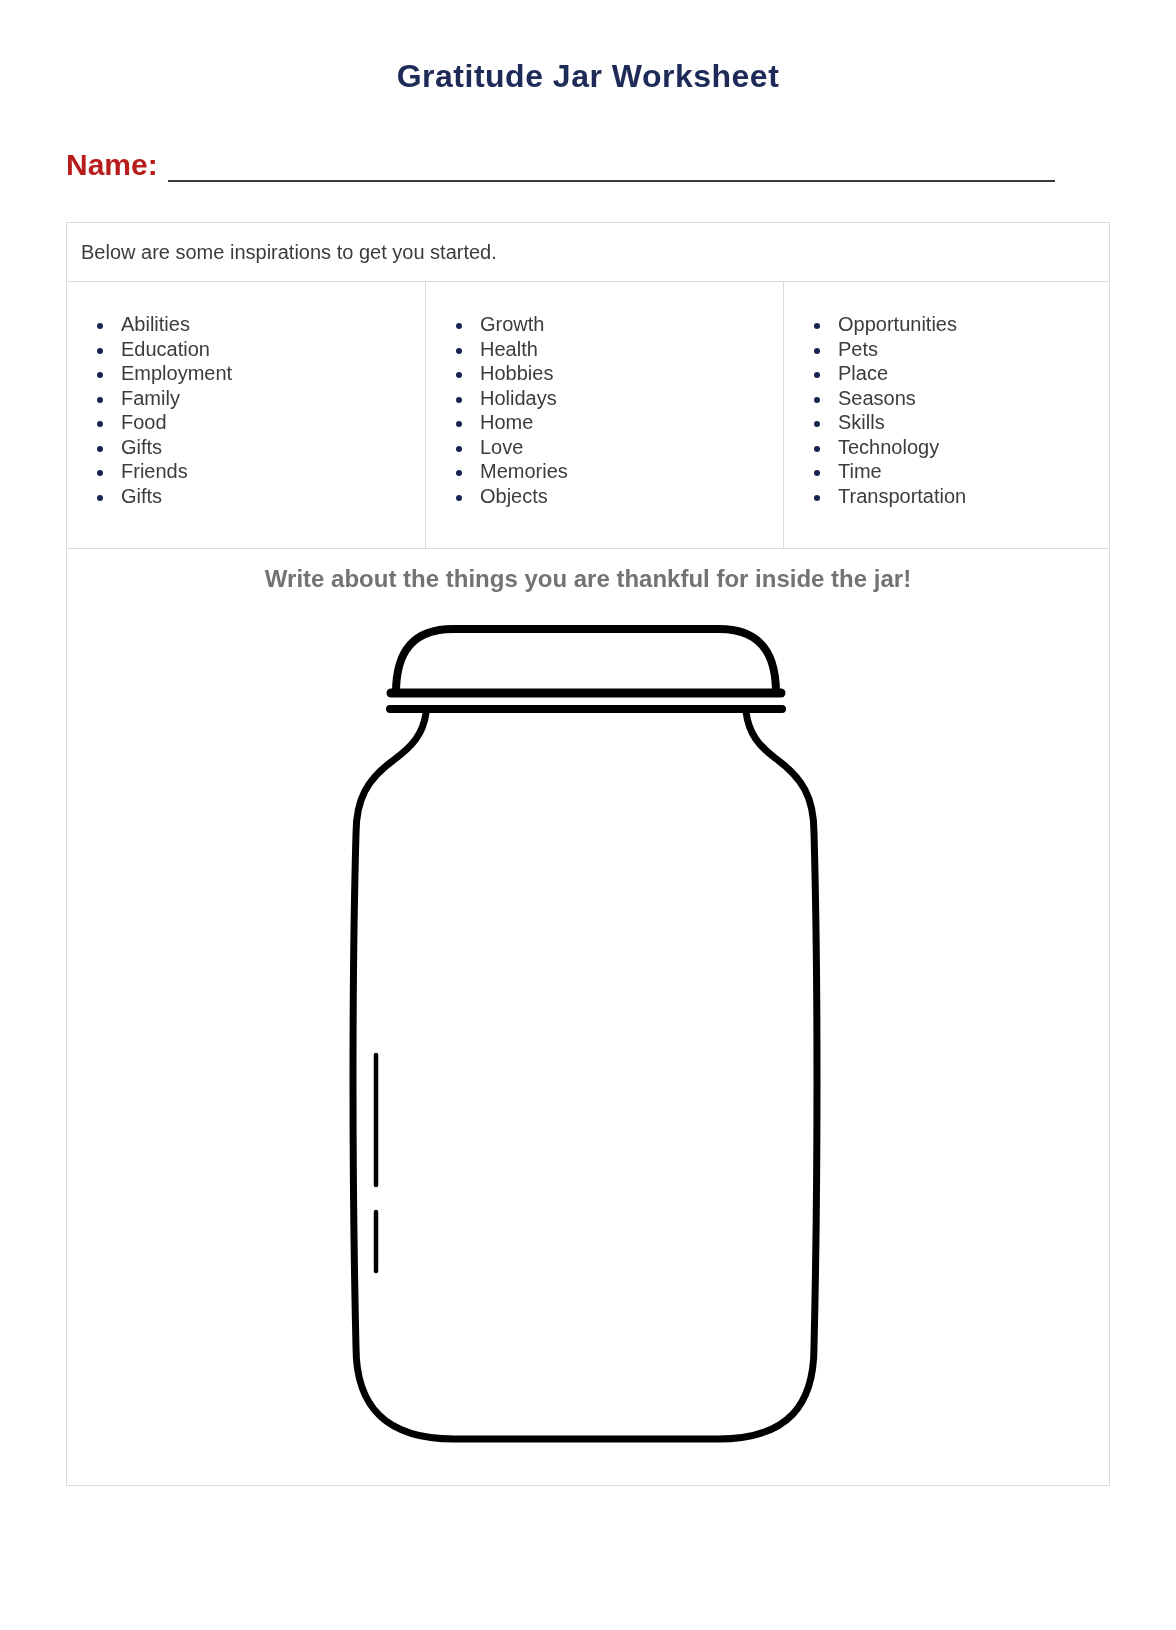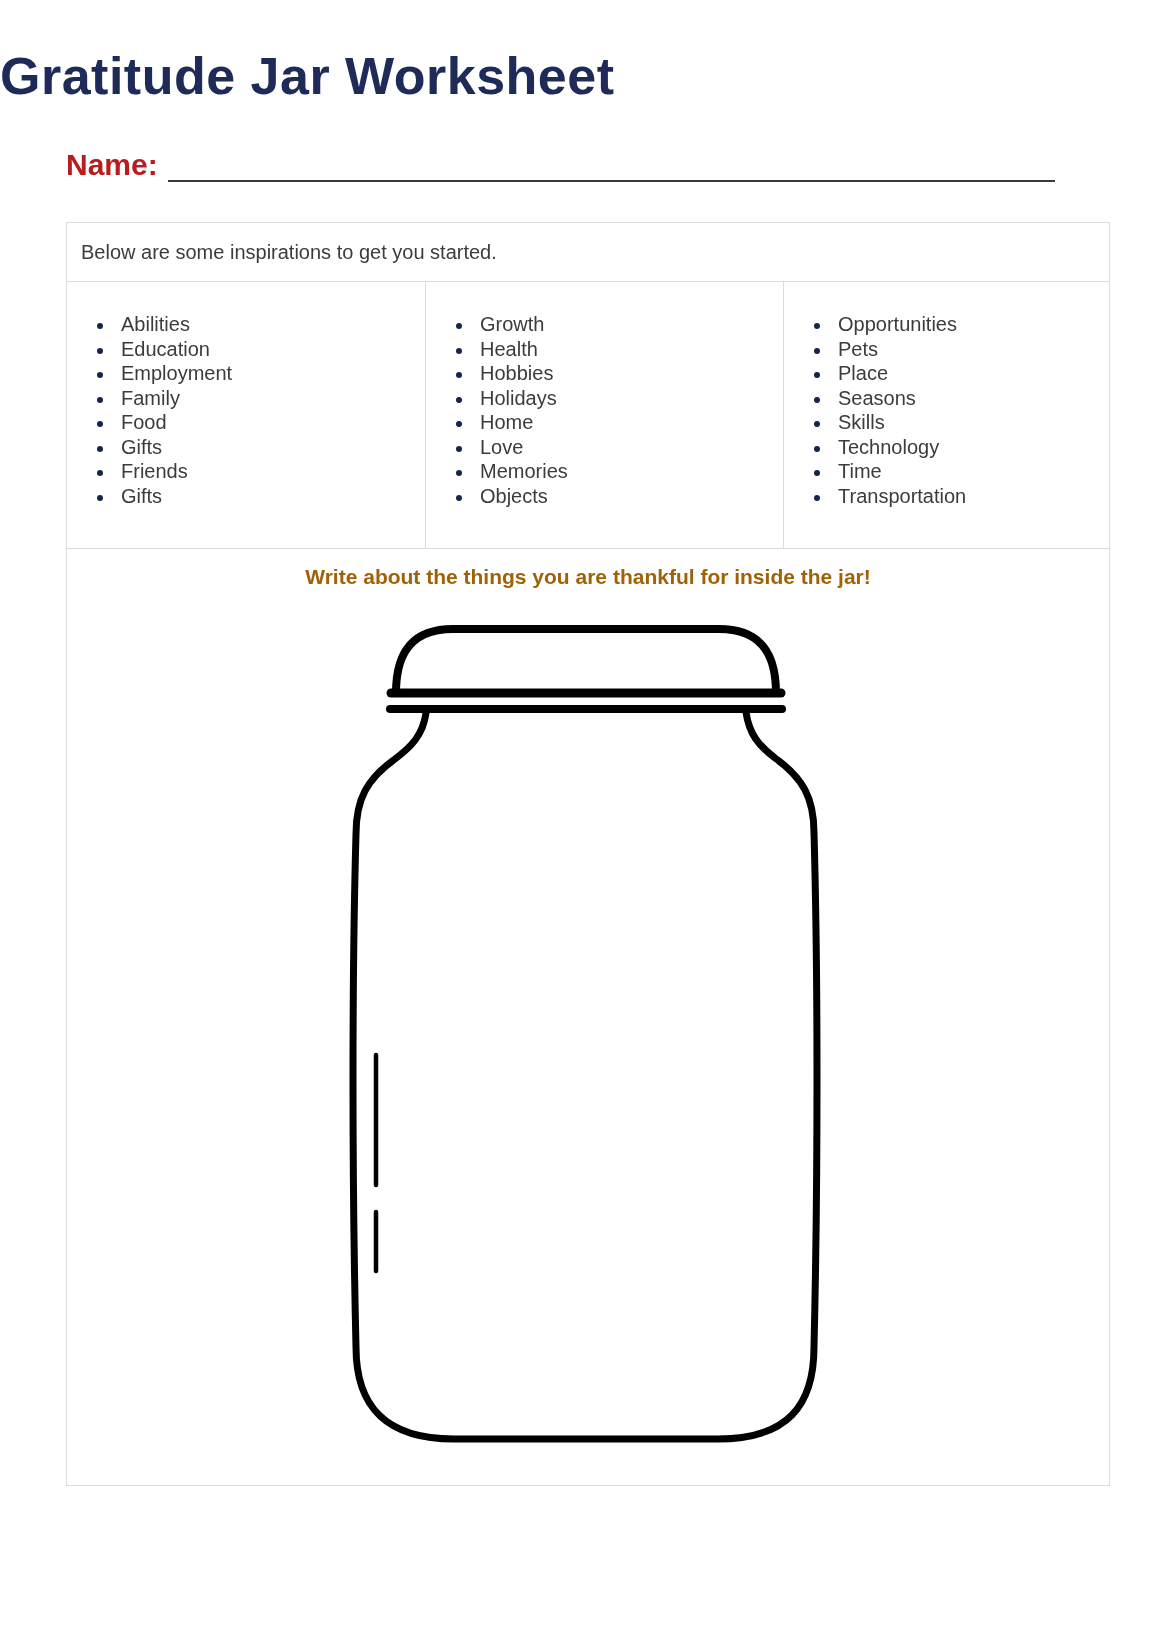--- a/index.html
+++ b/index.html
@@ -10,21 +10,22 @@
   }
   .page {
     position: relative;
     width: 1176px;
     height: 1630px;
     background: #ffffff;
     overflow: hidden;
   }
   .page-title {
     margin: 52px 0 0 0;
-    font-size: 52px;
+    text-align: center;
+    font-size: 32px;
     line-height: 48px;
     font-weight: bold;
     color: #1e2a58;
     letter-spacing: 0.5px;
   }
   .name-row {
     display: flex;
     align-items: flex-end;
     margin: 48px 66px 0 66px;
   }
@@ -83,23 +84,23 @@
     color: #17244f;
     font-size: 19px;
   }
   .jar-section {
     position: relative;
     height: 936px;
   }
   .jar-heading {
     margin: 16px 0 0 0;
     text-align: center;
-    font-size: 21px;
+    font-size: 24px;
     font-weight: bold;
-    color: #a16207;
+    color: #737373;
   }
   .jar-svg {
     position: absolute;
     left: 262px;
     top: 18px;
   }
 </style>
 </head>
 <body>
 

